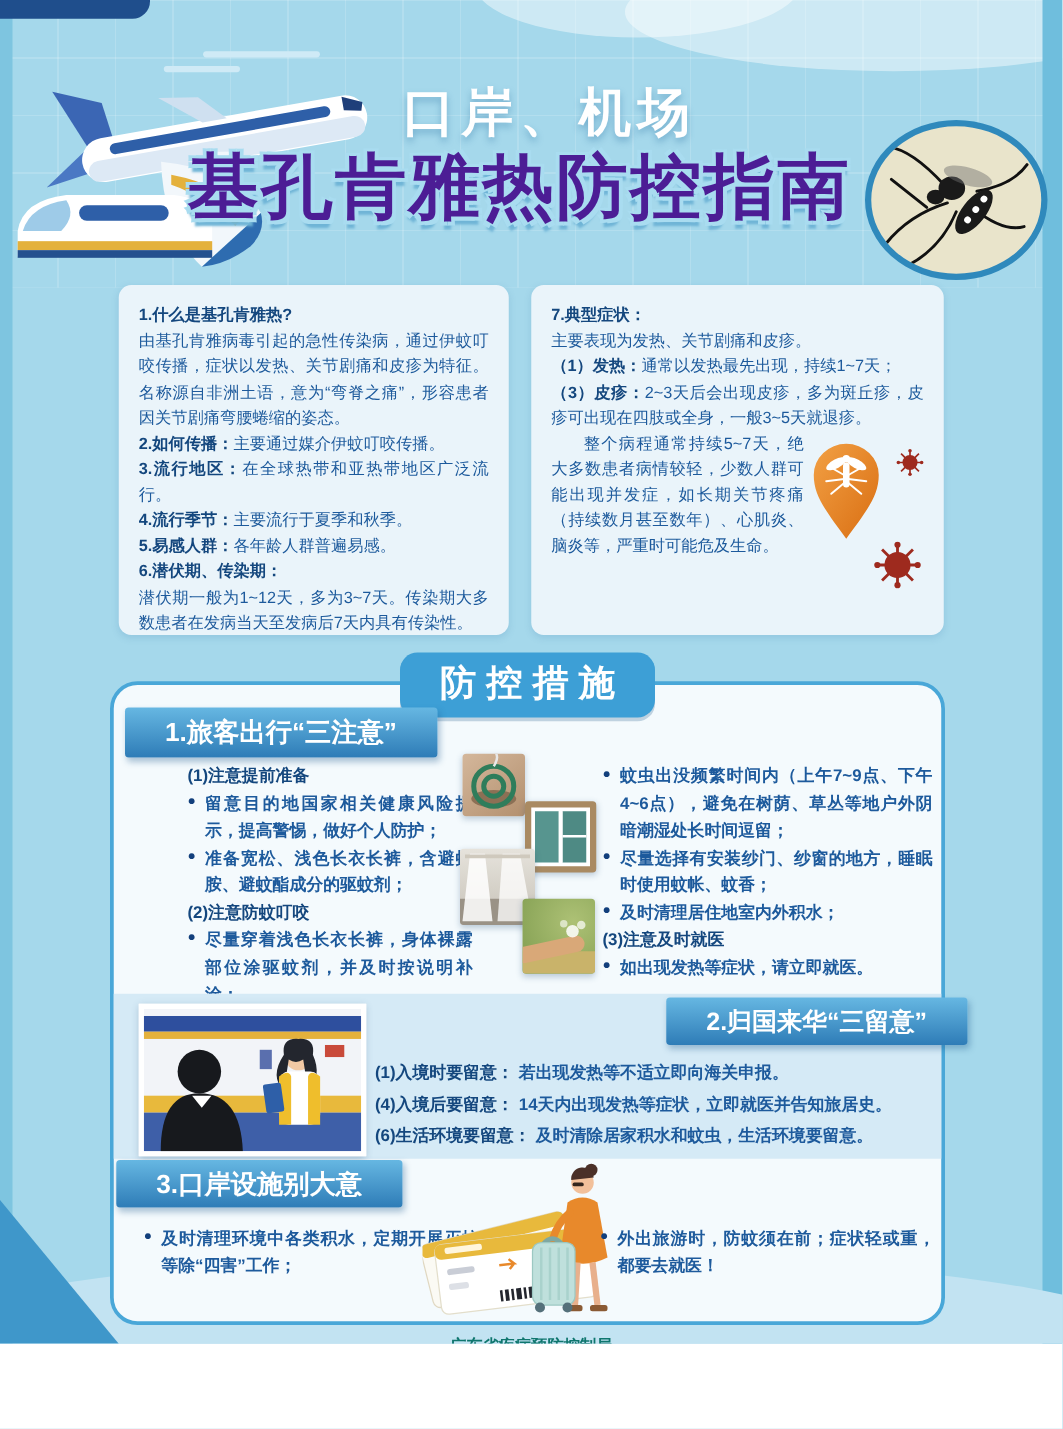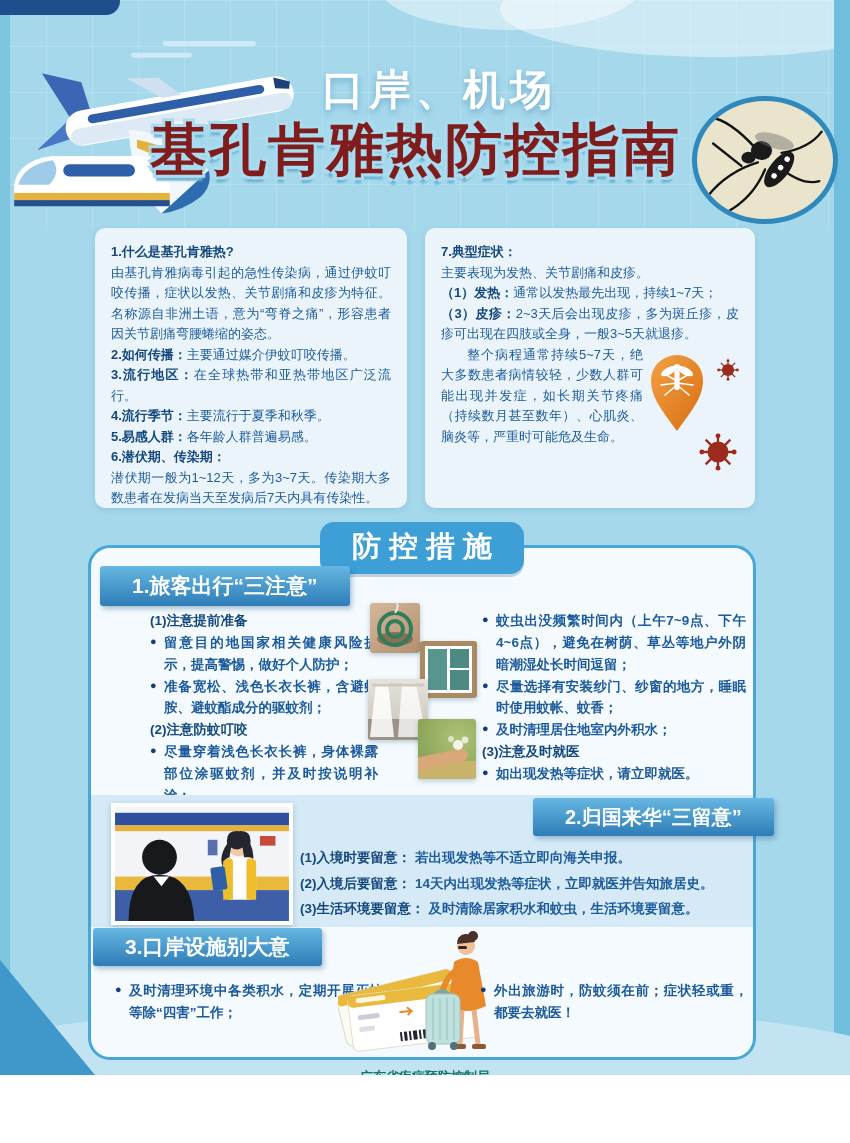--- a/index.html
+++ b/index.html
@@ -16,21 +16,21 @@
   .header-grid{position:absolute;left:0;top:0;width:100%;height:230px;
     background:
       repeating-linear-gradient(to right, rgba(255,255,255,.16) 0 1px, transparent 1px 46px),
       repeating-linear-gradient(to bottom, rgba(255,255,255,.16) 0 1px, transparent 1px 46px);}
   .cloud{position:absolute;background:rgba(255,255,255,.45);border-radius:50%;}
   .cloud1{left:500px;top:-38px;width:430px;height:95px;}
   .cloud2{left:380px;top:-55px;width:260px;height:85px;}
   
   .subtitle{position:absolute;left:322px;top:62px;font-size:42px;font-weight:800;color:#fff;
             letter-spacing:5px;text-shadow:0 3px 6px rgba(40,110,160,.4);}
-  .main-title{position:absolute;left:150px;top:112px;font-size:57px;font-weight:800;color:#7f1d1d;
+  .main-title{position:absolute;left:150px;top:112px;font-size:57px;font-weight:800;color:#4c1d95;
       letter-spacing:2px;white-space:nowrap;
       text-shadow:-3px -3px 0 #A9DCF0,3px -3px 0 #A9DCF0,-3px 3px 0 #A9DCF0,3px 3px 0 #A9DCF0,0 6px 2px #6FB4D6;}
   .mosquito-badge{position:absolute;left:692px;top:96px;width:146px;height:128px;border-radius:50%;
       background:#E9E4CB;border:5px solid #2F89BC;box-sizing:border-box;overflow:hidden;}
   
   .card{position:absolute;background:#EAF4FA;border-radius:10px;box-sizing:border-box;
         padding:14px 16px;color:#1D5A9C;font-size:13px;line-height:1.58;text-align:justify;
         box-shadow:0 2px 6px rgba(60,120,170,.18);}
   .card b{color:#14477E;}
   .card-left{left:95px;top:228px;width:312px;height:280px;}
@@ -312,25 +312,25 @@
         <path d="M40,72 l8,10 8,-10 z" fill="#fff"></path>
       </svg>
     </div>
     <div class="banner banner-2">2.归国来华“三留意”</div>
     <div class="s2-lines">
       <div class="s2-line">
           <span class="lb">(1)入境时要留意：</span>
           <span class="tx">若出现发热等不适立即向海关申报。</span>
         </div>
       <div class="s2-line">
-          <span class="lb">(2)入境后要留意：</span>
+          <span class="lb">(4)入境后要留意：</span>
           <span class="tx">14天内出现发热等症状，立即就医并告知旅居史。</span>
         </div>
       <div class="s2-line">
-          <span class="lb">(3)生活环境要留意：</span>
+          <span class="lb">(6)生活环境要留意：</span>
           <span class="tx">及时清除居家积水和蚊虫，生活环境要留意。</span>
         </div>
     </div>
 
     <div class="banner banner-3">3.口岸设施别大意</div>
     <div class="col s3-left">
       <div class="bullet">
           <span class="dot">●</span>
           <span class="bt">及时清理环境中各类积水，定期开展灭蚊等除“四害”工作；</span>
         </div>

